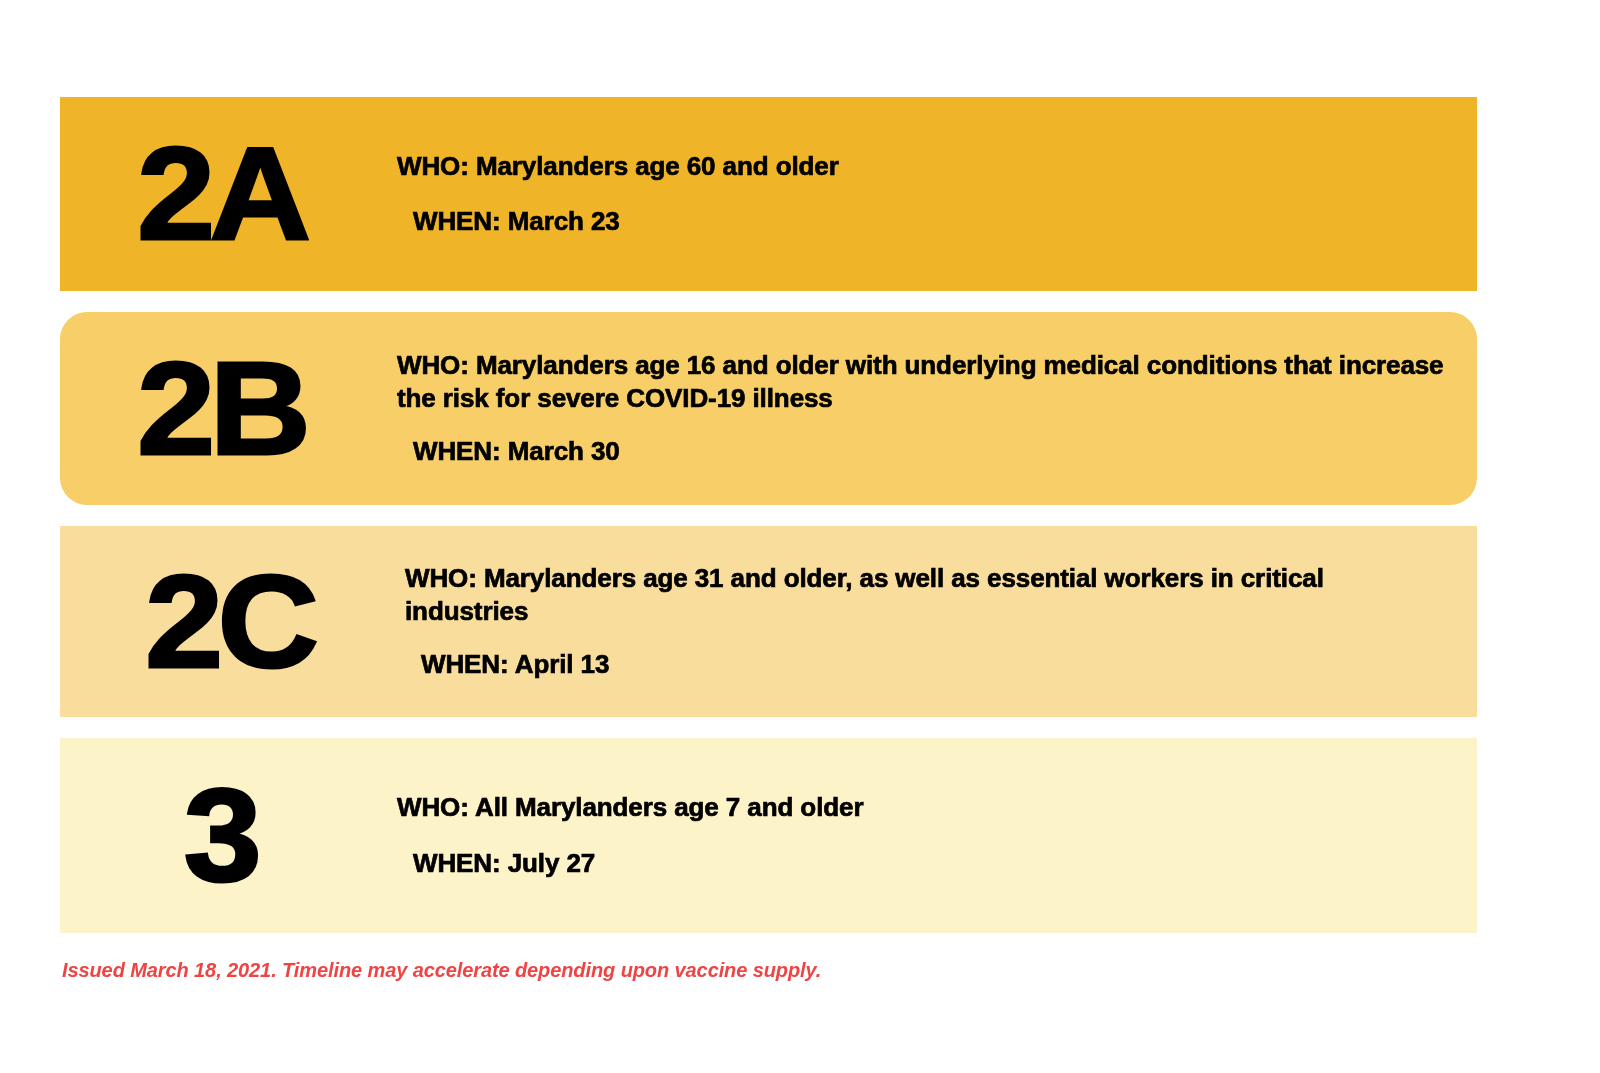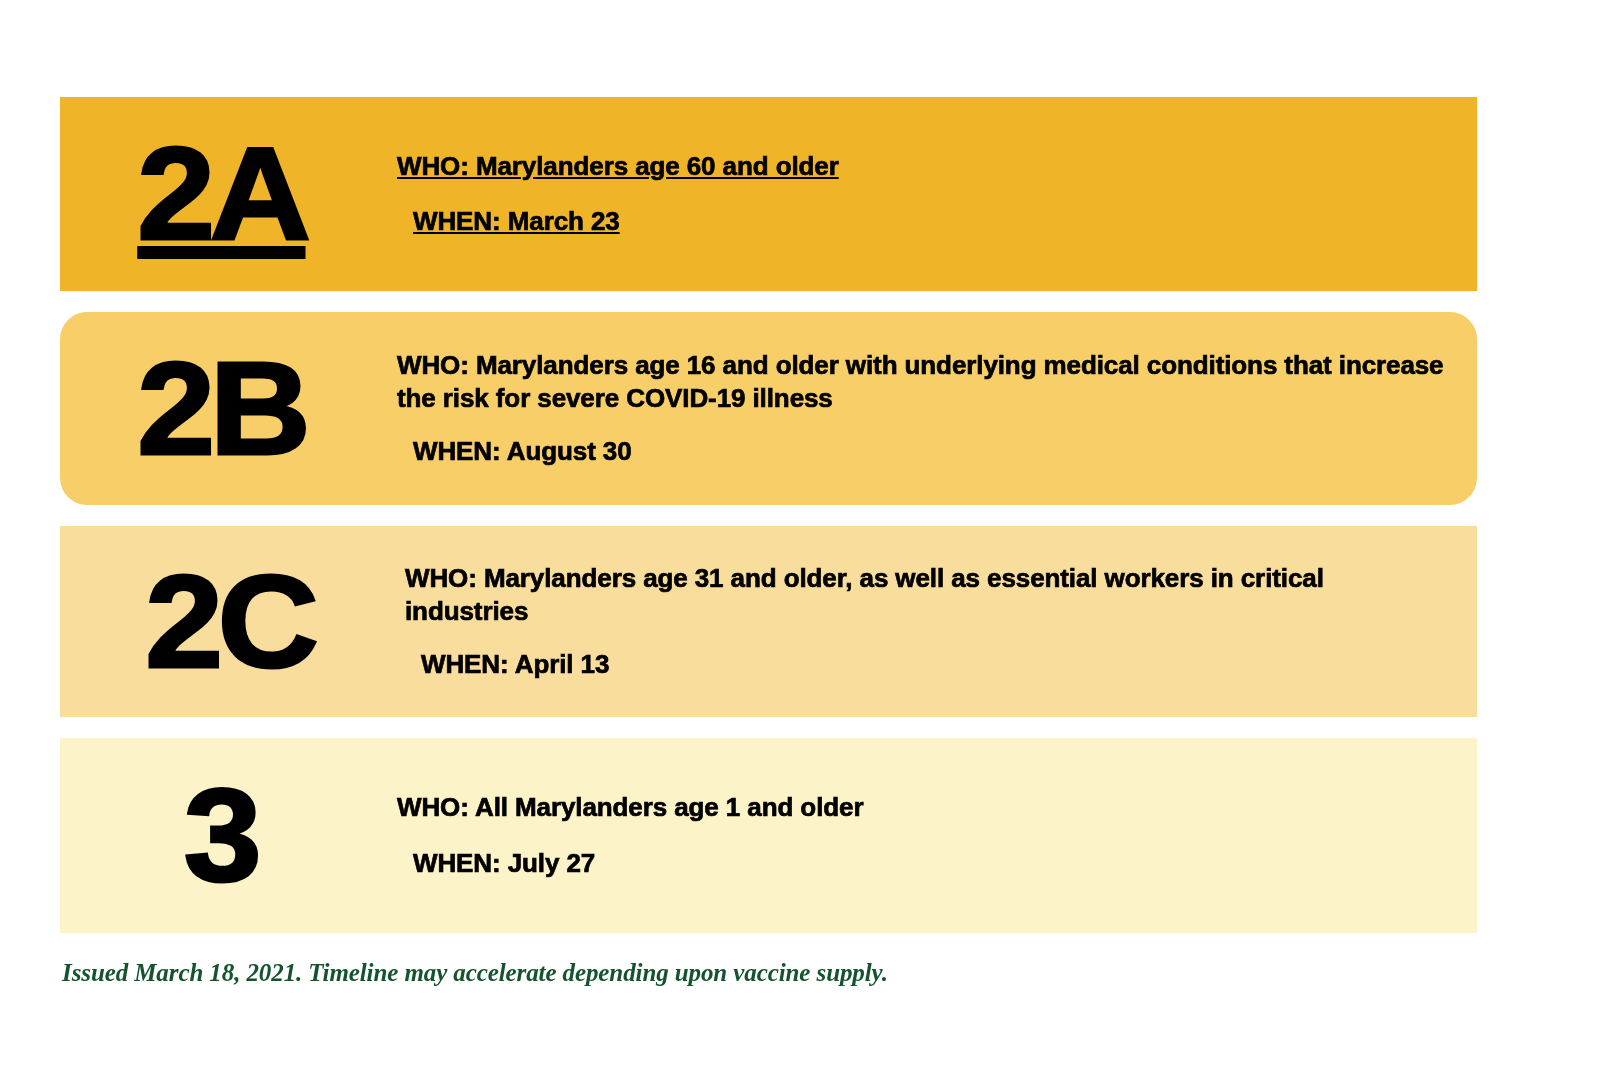--- a/index.html
+++ b/index.html
@@ -82,73 +82,73 @@
   }
   .line.who { margin: 0 0 0 0; }
   .line.when { margin: 22px 0 0 16px; }
   .band.b2 .line.when { margin-top: 20px; }
   .band.b3 .line.when { margin-top: 20px; }
 
   .footnote {
     position: absolute;
     left: 62px;
     top: 957px;
-    font-family: Liberation Serif, serif;
+    font-family: Liberation Sans, sans-serif;
     font-style: italic;
     font-weight: bold;
-    font-size: 25px;
+    font-size: 20px;
     line-height: 1.3;
-    color: #14532d;
+    color: #ef4444;
     letter-spacing: -0.1px;
     white-space: nowrap;
   }
 </style>
 </head>
 <body>
 
 <div id="infographic">
 
   <div class="bands">
 
-    <div class="band b1" style="background: rgb(240, 180, 41); text-decoration: underline;">
+    <div class="band b1" style="background: rgb(240, 180, 41);">
       <div class="stage-col">
         <div class="stage-label">2A</div>
       </div>
       <div class="text-col">
         <div class="line who">WHO: Marylanders age 60 and older</div>
         <div class="line when">WHEN: March 23</div>
       </div>
     </div>
 
     <div class="band b2" style="background: rgb(247, 206, 104); border-radius: 27px;">
       <div class="stage-col">
         <div class="stage-label">2B</div>
       </div>
       <div class="text-col">
         <div class="line who">WHO: Marylanders age 16 and older with underlying medical conditions that increase the risk for severe COVID-19 illness</div>
-        <div class="line when">WHEN: August 30</div>
+        <div class="line when">WHEN: March 30</div>
       </div>
     </div>
 
     <div class="band b3" style="background: rgb(249, 221, 157);">
       <div class="stage-col">
         <div class="stage-label">2C</div>
       </div>
       <div class="text-col">
         <div class="line who">WHO: Marylanders age 31 and older, as well as essential workers in critical industries</div>
         <div class="line when">WHEN: April 13</div>
       </div>
     </div>
 
     <div class="band b4" style="background: rgb(253, 243, 200);">
       <div class="stage-col">
         <div class="stage-label">3</div>
       </div>
       <div class="text-col">
-        <div class="line who">WHO: All Marylanders age 1 and older</div>
+        <div class="line who">WHO: All Marylanders age 7 and older</div>
         <div class="line when">WHEN: July 27</div>
       </div>
     </div>
 
   </div>
 
   <div class="footnote">Issued March 18, 2021. Timeline may accelerate depending upon vaccine supply.</div>
 
 </div>
 

